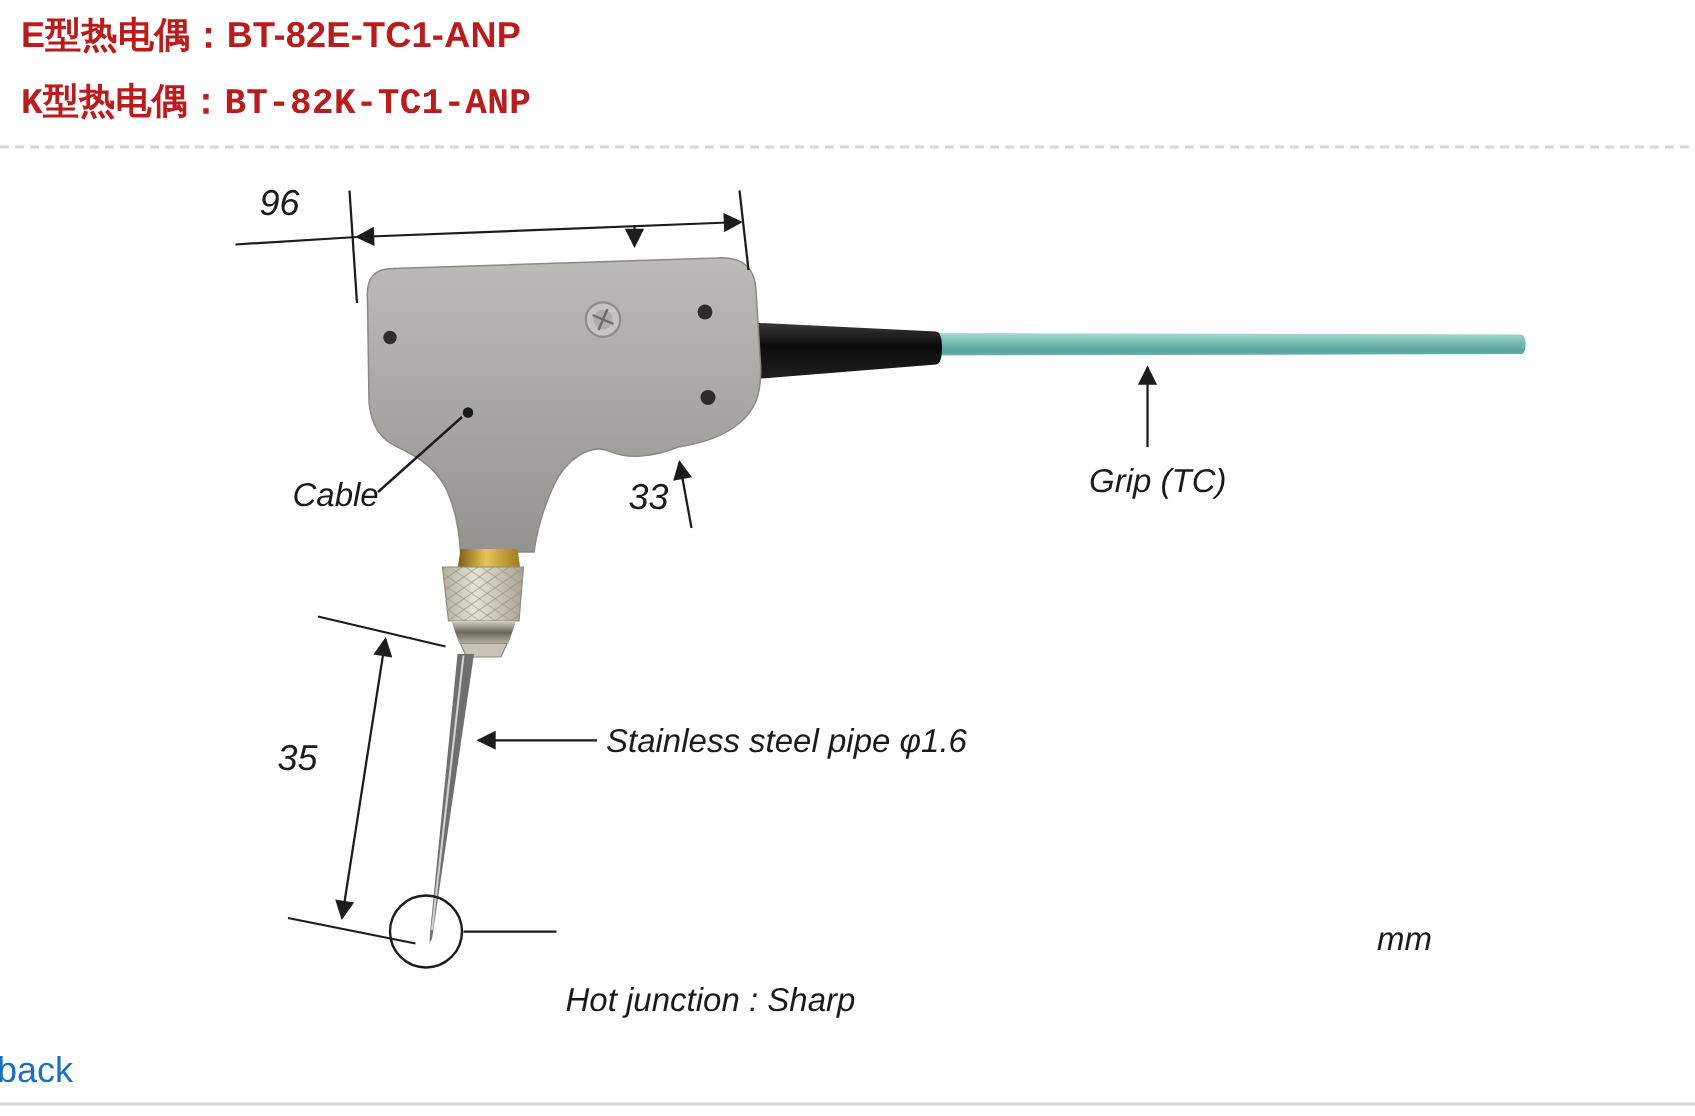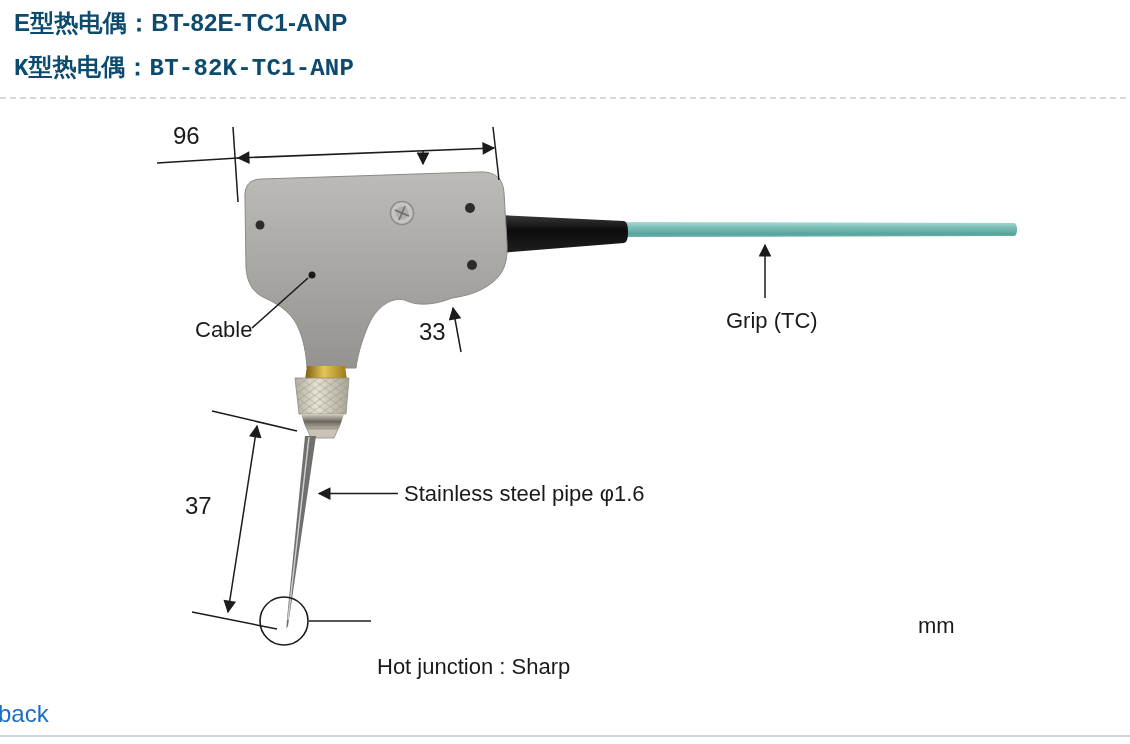--- a/index.html
+++ b/index.html
@@ -1,35 +1,35 @@
 <!DOCTYPE html>
 <html><head>
 <meta charset="utf-8">
 <style>
   html,body{margin:0;padding:0;}
   body{
     width:1130px;height:744px;position:relative;background:#ffffff;
     font-family:"Liberation Sans", sans-serif;overflow:hidden;
   }
   .hdr-line{
-    position:absolute;left:14px;font-weight:bold;font-size:24px;color:#0c4a6e;
+    position:absolute;left:14px;font-weight:bold;font-size:24px;color:#b91c1c;
     letter-spacing:.2px;white-space:nowrap;
   }
   #hdr1{top:7px;}
   #hdr2{top:51px;font-family:Liberation Mono, monospace;}
   .divider{
     position:absolute;left:0;top:97px;width:1130px;height:2px;
     background:repeating-linear-gradient(to right,#d8d8d8 0 6px,transparent 6px 10px);
   }
   .bottom-rule{
     position:absolute;left:0;top:735px;width:1130px;height:2px;background:#cfd5dc;
   }
   svg.diagram{position:absolute;left:0;top:0;}
   .dlabel{
-    position:absolute;color:#1a1a1a;font-size:22px;white-space:nowrap;z-index:3;
+    position:absolute;color:#1a1a1a;font-size:22px;white-space:nowrap;z-index:3;font-style:italic;
   }
   .dnum{font-size:24px;}
   #lbl-96{left:173px;top:122px;}
   #lbl-grip{left:195px;top:317px;}
   #lbl-47{left:419px;top:318px;}
   #lbl-cable{left:726px;top:308px;}
   #lbl-75{left:185px;top:492px;}
   #lbl-pipe{left:404px;top:481px;}
   #lbl-hot{left:377px;top:607px;margin-top:47px;}
   #lbl-mm{left:918px;top:613px;}
@@ -164,19 +164,19 @@
 
   <path d="M 398,493.5 L 319,493.5" stroke="#1c1c1c" stroke-width="1.5" fill="none" marker-end="url(#arr)"></path>
 
   <line x1="309" y1="621" x2="371" y2="621" stroke="#1c1c1c" stroke-width="1.5"></line>
 </svg>
 
 <div class="dlabel dnum" id="lbl-96">96</div>
 <div class="dlabel" id="lbl-grip">Cable</div>
 <div class="dlabel dnum" id="lbl-47">33</div>
 <div class="dlabel" id="lbl-cable">Grip (TC)</div>
-<div class="dlabel dnum" id="lbl-75">37</div>
+<div class="dlabel dnum" id="lbl-75">35</div>
 <div class="dlabel" id="lbl-pipe">Stainless steel pipe φ1.6</div>
 <div class="dlabel" id="lbl-hot">Hot junction : Sharp</div>
 <div class="dlabel" id="lbl-mm">mm</div>
 
 <a id="back-link">back</a>
 <div class="bottom-rule"></div>
 
 </body></html>

